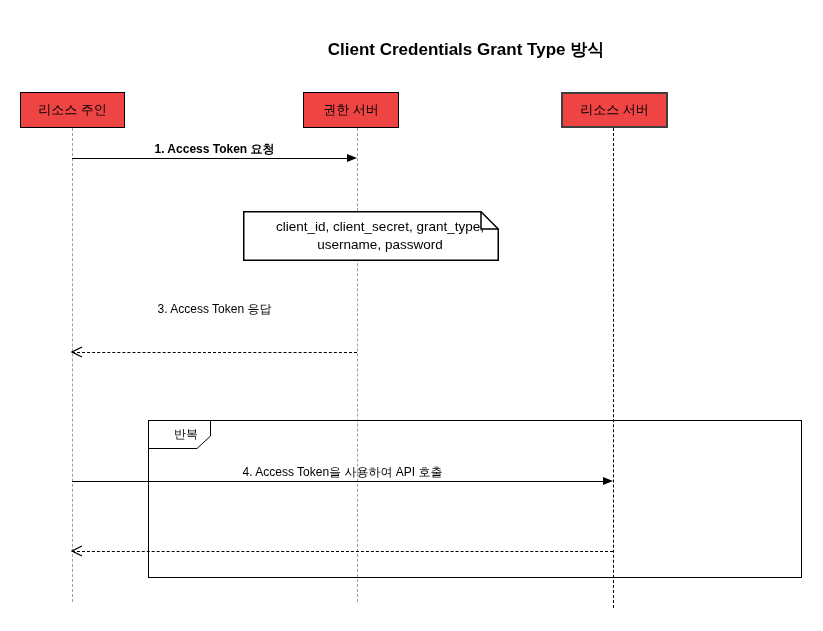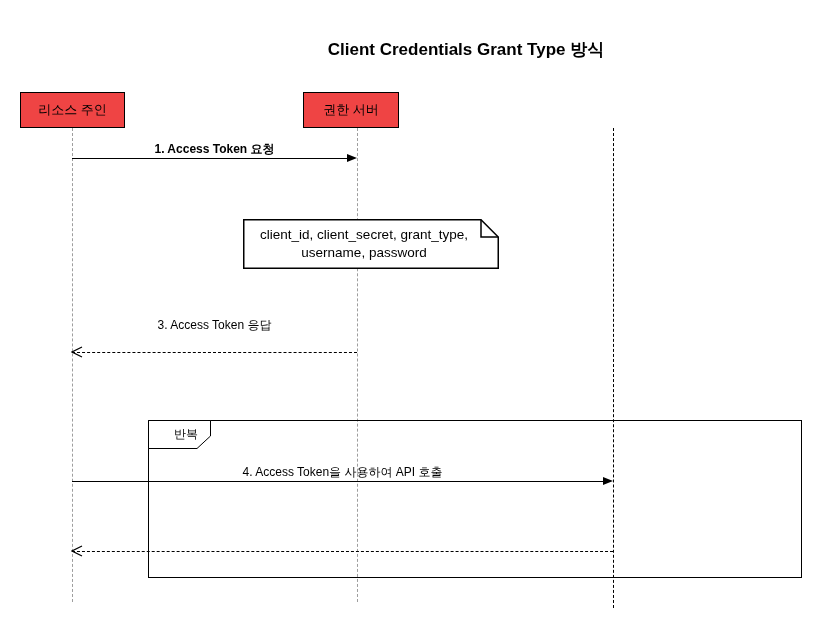--- a/index.html
+++ b/index.html
@@ -54,41 +54,44 @@
 <div class="canvas">
 
   <div class="title">Client Credentials Grant Type 방식</div>
 
   <div class="actor" style="left:20px;width:105px;">
     <span>리소스 주인</span>
   </div>
   <div class="actor" style="left:303px;width:96px;">
     <span>권한 서버</span>
   </div>
+  <div class="actor bold" style="left:561px;width:107px;">
+    <span>리소스 서버</span>
+  </div>
 
   <div class="lifeline gray" style="left:72px;"></div>
   <div class="lifeline gray" style="left:357px;"></div>
   <div class="lifeline dark" style="left:613px;"></div>
 
   <div class="msg-label" style="left:72px;width:285px;top:142px;font-weight:bold;">1. Access Token 요청</div>
   <div class="msg-line solid" style="left:72px;top:158px;width:279px;"></div>
   <div class="arrow-filled" style="left:347px;top:154px;"></div>
 
-  <div class="note" style="left:243px;top:219px;width:256px;height:50px;">
+  <div class="note" style="left:243px;top:211px;width:256px;height:50px;padding-left:32px;">
     <svg width="256" height="50" viewBox="0 0 256 50">
       <path d="M0.75,0.75 L238,0.75 L255.25,18 L255.25,49.25 L0.75,49.25 Z" fill="#ffffff" stroke="#000000" stroke-width="1.5"></path>
       <path d="M238,0.75 L238,18 L255.25,18" fill="none" stroke="#000000" stroke-width="1.5"></path>
     </svg>
     <div class="note-text">
       <span>client_id, client_secret, grant_type,</span>
       <span>username, password</span>
     </div>
   </div>
 
-  <div class="msg-label" style="left:72px;width:285px;top:318px;">
+  <div class="msg-label" style="left:72px;width:285px;top:302px;">
     <div>3. Access Token 응답</div>
   </div>
   <div class="msg-line dashed" style="left:72px;top:352px;width:285px;"></div>
   <svg class="open-arrow" style="left:71px;top:346px;" width="12" height="12" viewBox="0 0 12 12">
     <path d="M11,1 L1,6 L11,11" fill="none" stroke="#000000" stroke-width="1.2"></path>
   </svg>
 
   <div class="loop-frame" style="left:148px;top:420px;width:654px;height:158px;">
     <svg class="loop-label-shape" width="64" height="30" viewBox="0 0 64 30">
       <path d="M0.5,0.5 L62.5,0.5 L62.5,16 L49,28.5 L0.5,28.5 Z" fill="#ffffff" stroke="#000000" stroke-width="1"></path>

